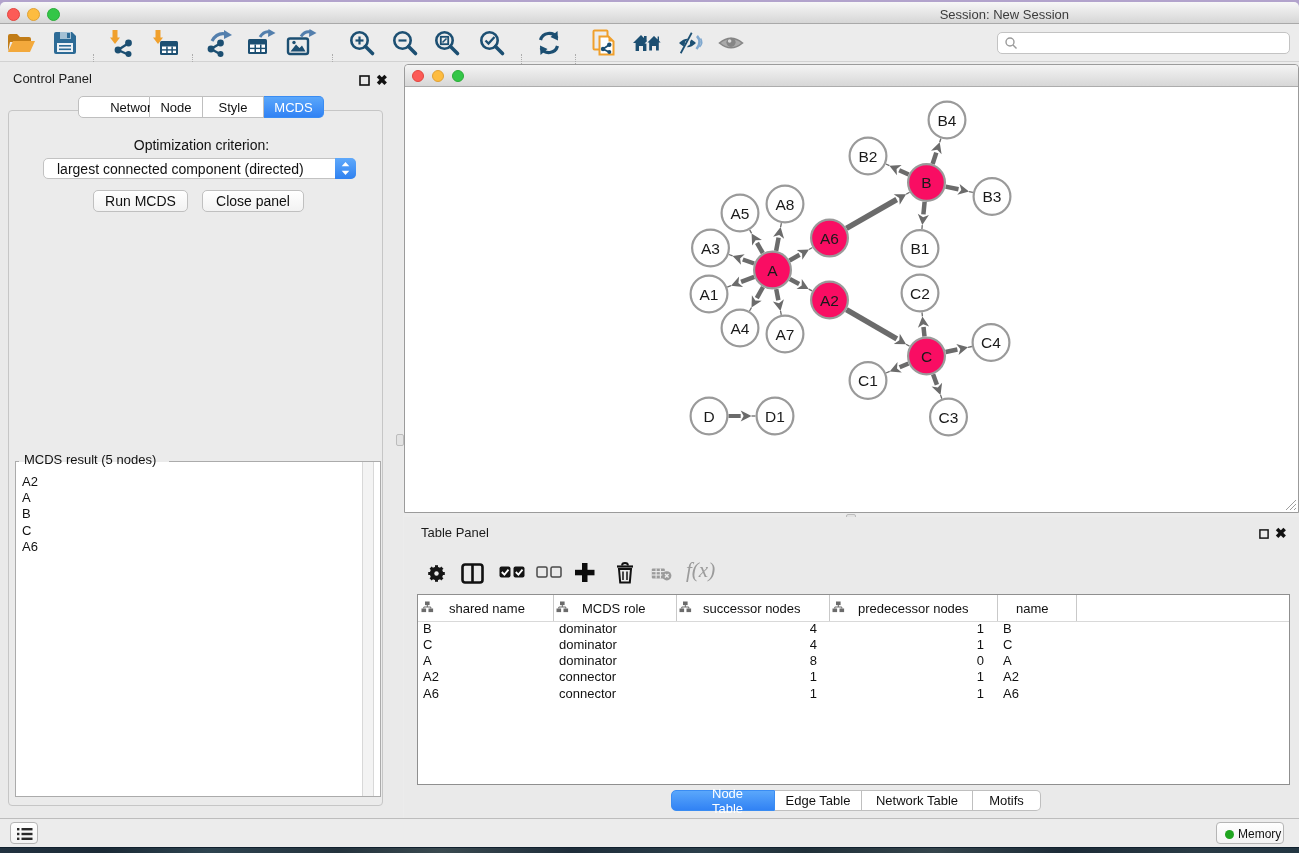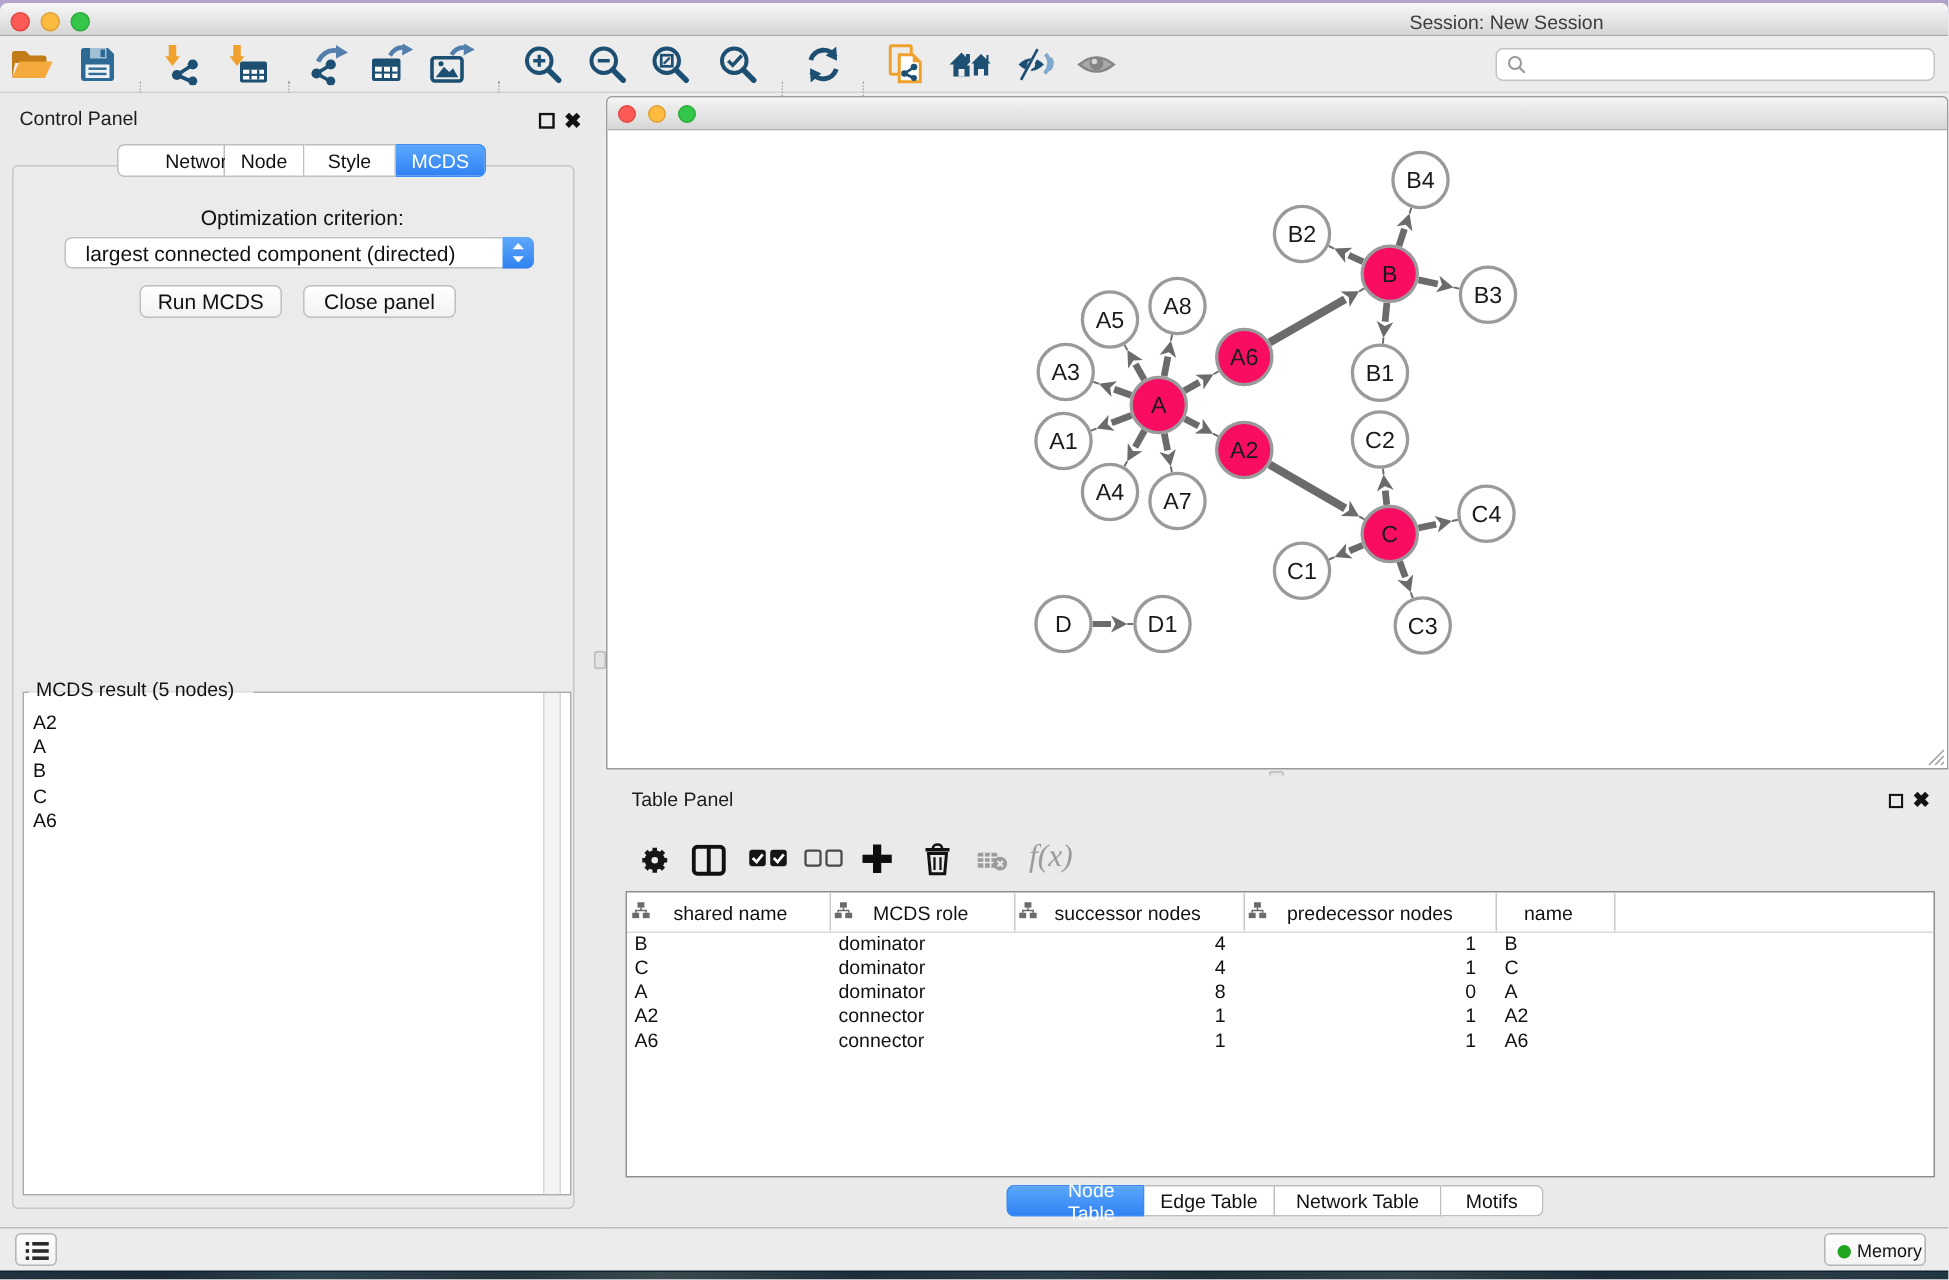--- a/index.html
+++ b/index.html
@@ -450,21 +450,21 @@
     <rect x="7.5" y="7.5" width="4.6" height="3.6" fill="#6b6b6b"></rect>
     <path d="M6.3 4 v2 M2.8 7.5 v-1.5 h7 v1.5" stroke="#6b6b6b" stroke-width="1" fill="none"></path>
   </svg>
 <svg class="abs" style="left:832px;top:601px;" width="13" height="12" viewBox="0 0 13 12">
     <rect x="4" y="0.5" width="4.6" height="3.6" fill="#6b6b6b"></rect>
     <rect x="0.5" y="7.5" width="4.6" height="3.6" fill="#6b6b6b"></rect>
     <rect x="7.5" y="7.5" width="4.6" height="3.6" fill="#6b6b6b"></rect>
     <path d="M6.3 4 v2 M2.8 7.5 v-1.5 h7 v1.5" stroke="#6b6b6b" stroke-width="1" fill="none"></path>
   </svg>
 <div class="seg" style="left:671px;top:790px;height:21px;">
-  <div class="sel" style="width:92px;">Node Table</div>
+  <div class="sel" style="width:104px;">Node Table</div>
     <div style="width:87px;">Edge Table</div>
     <div style="width:111px;">Network Table</div>
     <div style="width:68px;">Motifs</div>
 </div>
 <div class="abs" id="statusbar"></div>
 <div class="sbtn" style="left:10px;top:822px;width:28px;height:22px;">
 <svg width="16" height="14" viewBox="0 0 16 14" style="position:absolute;left:6px;top:4px;">
       <g fill="#2a2a2a">
         <rect x="0" y="1" width="2.4" height="2.4"></rect>
         <rect x="4.5" y="1" width="11" height="2.4"></rect>

